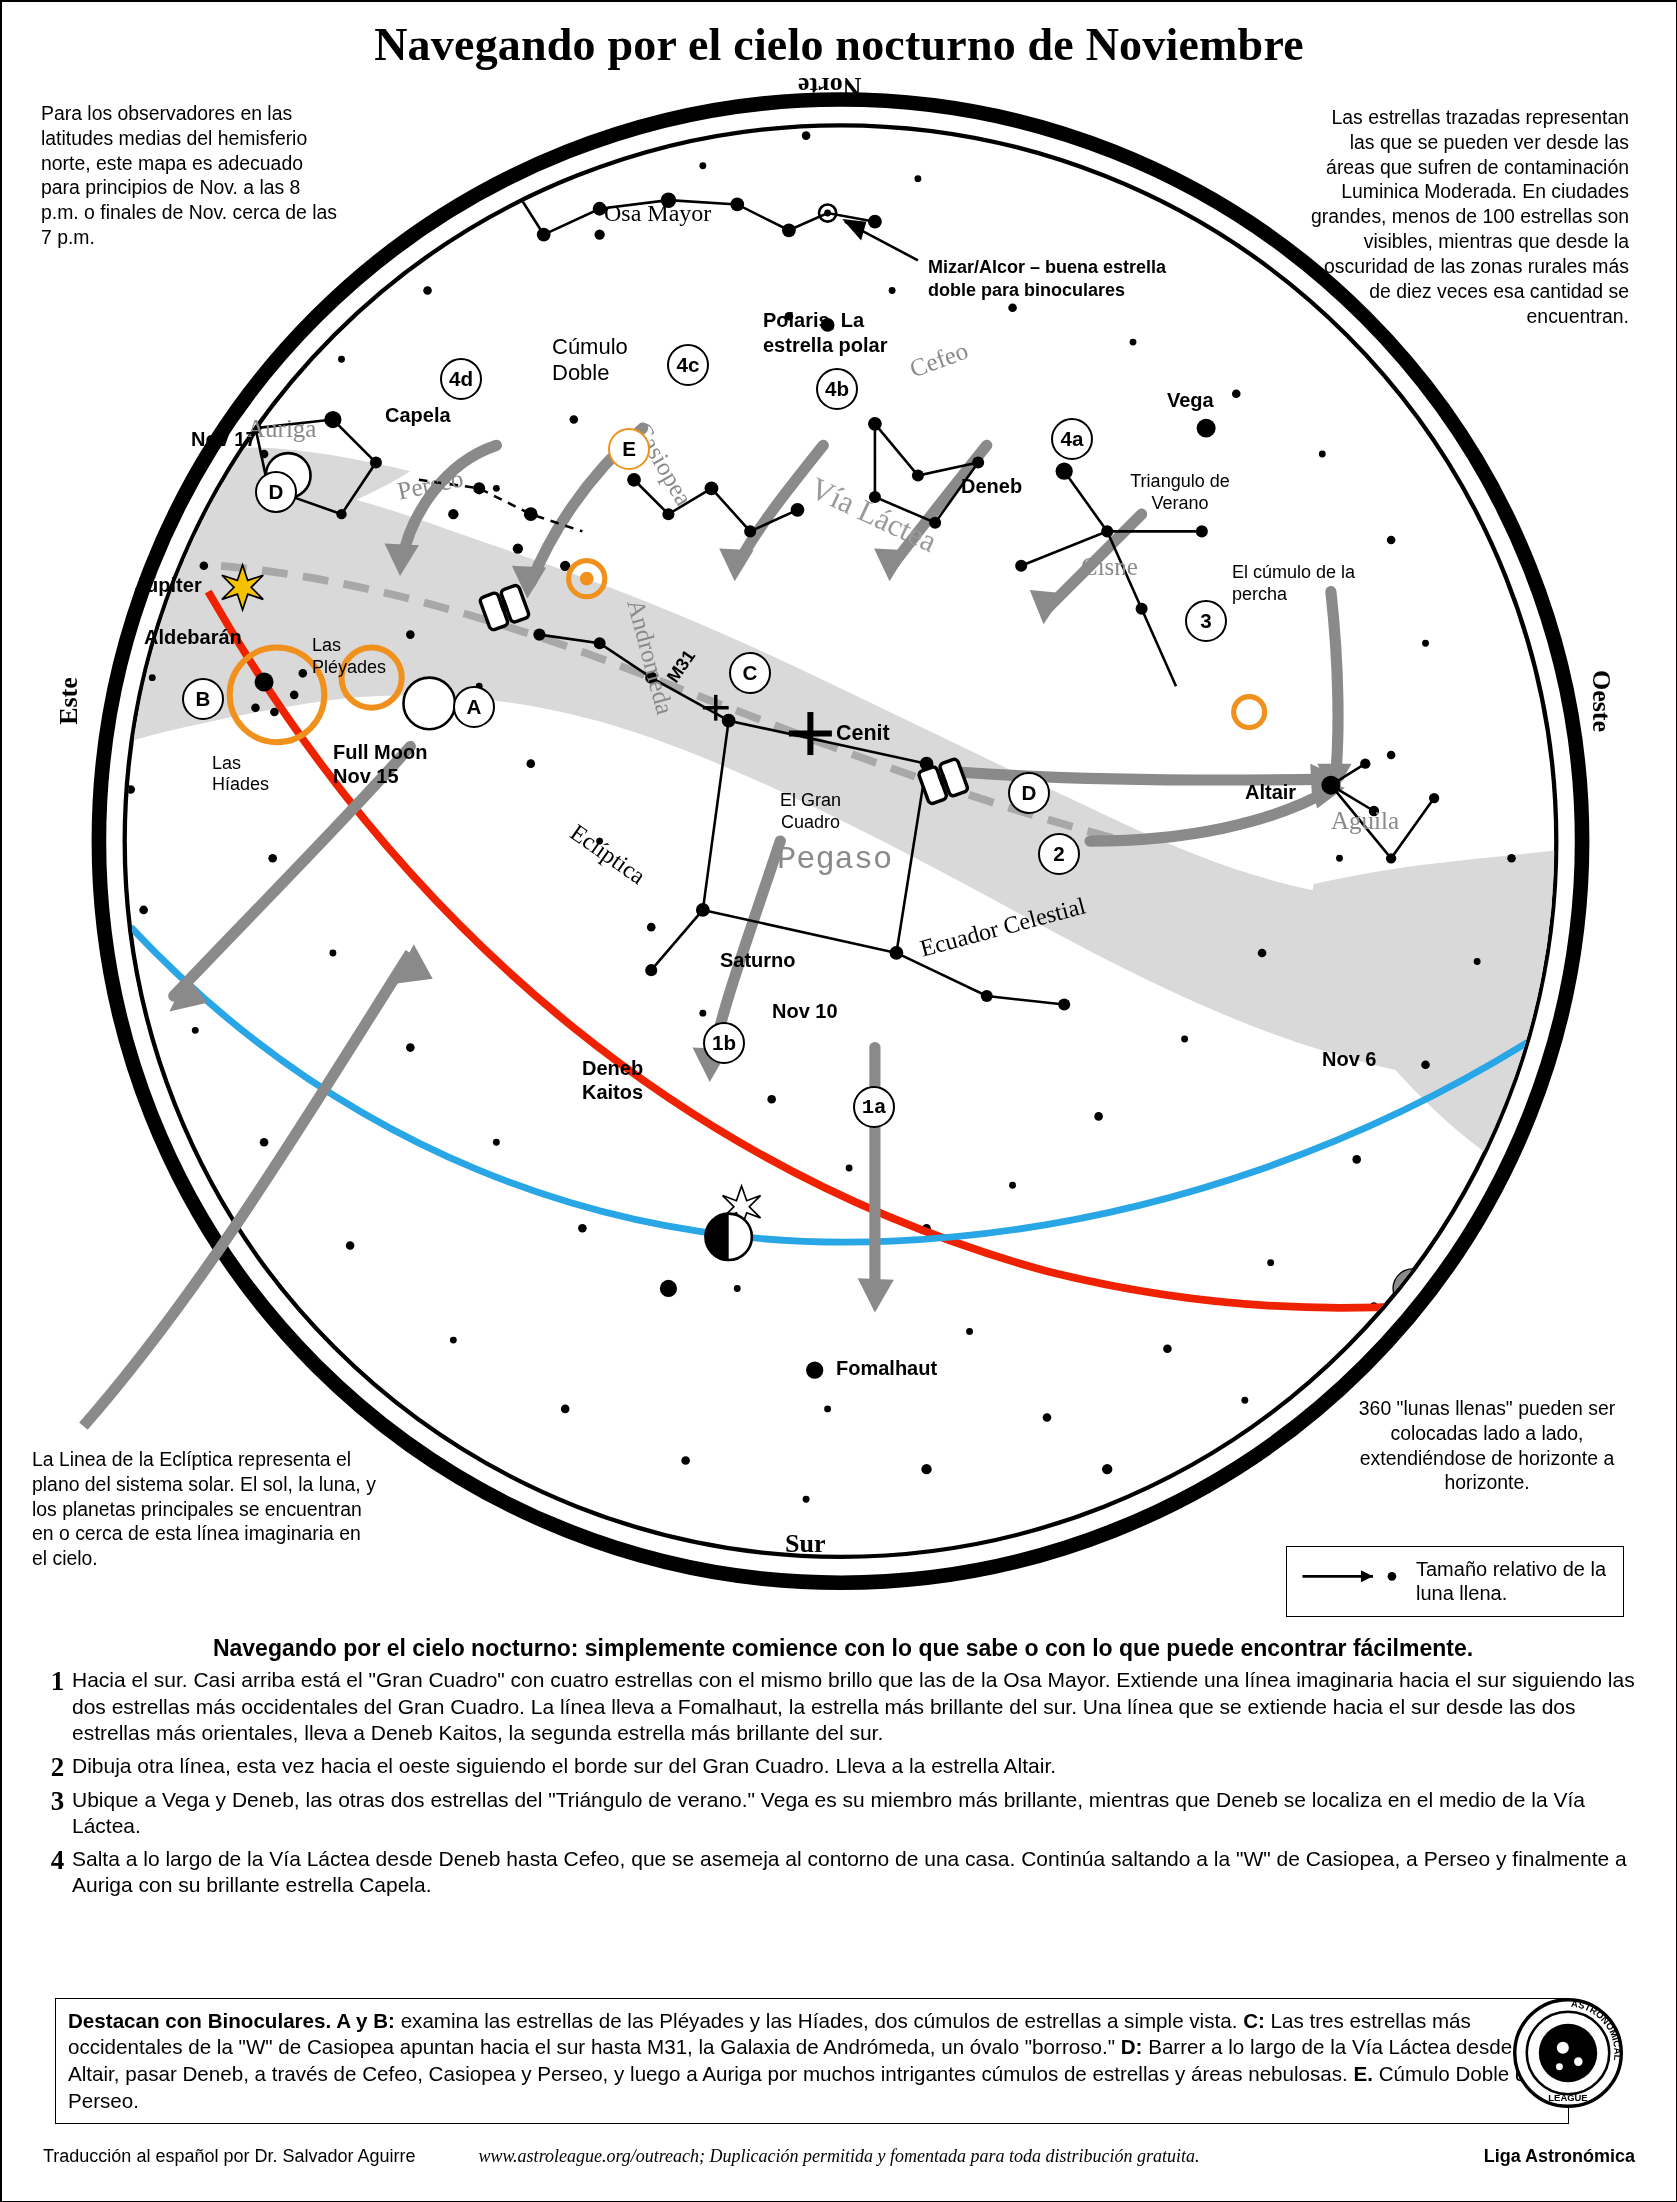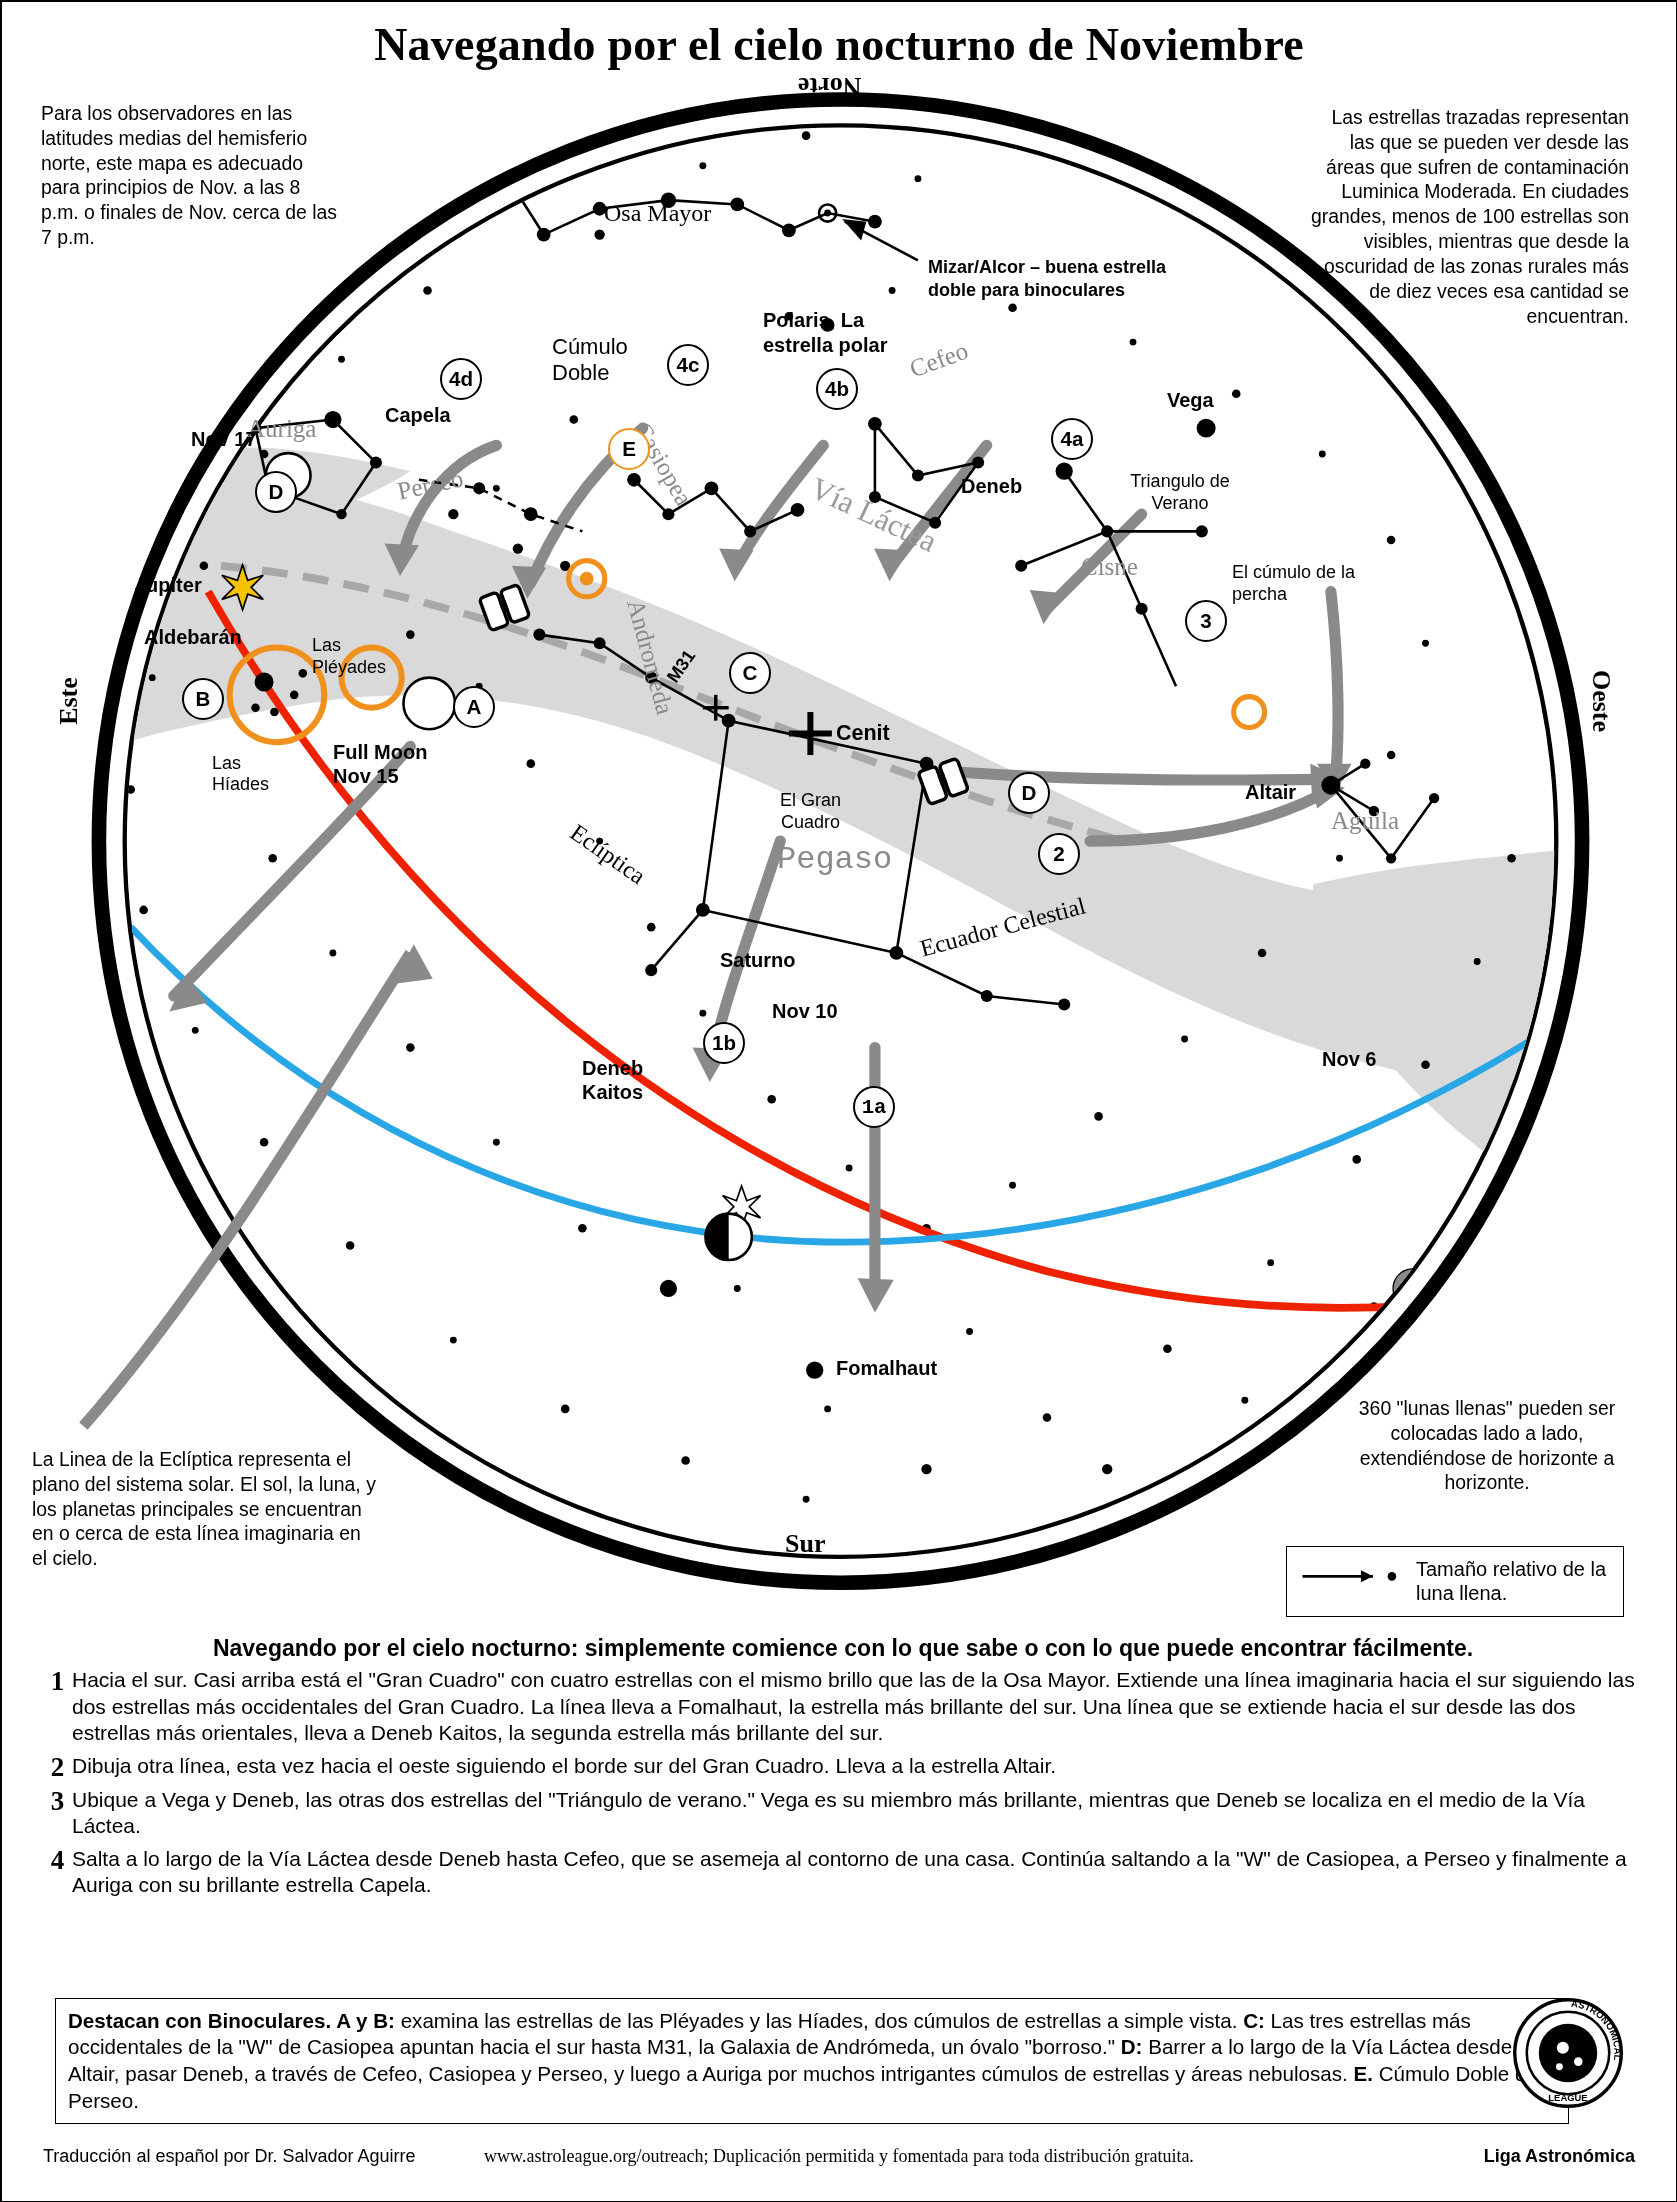--- a/index.html
+++ b/index.html
@@ -21,21 +21,21 @@
   
   #howto{position:absolute;left:41px;top:1633px;width:1600px;}
   #howto .hdr{font-weight:bold;font-size:23px;margin-bottom:5.2px;text-align:center;}
   .step{display:flex;align-items:flex-start;margin-bottom:6px;}
   .step .num{font-family:"Liberation Serif",serif;font-weight:bold;font-size:27px;width:29px;flex:0 0 29px;text-align:center;line-height:1.05;}
   .step .txt{font-size:21px;line-height:1.26;flex:1;}
   #binobox{position:absolute;left:53px;top:1996px;width:1514px;border:1.7px solid #000;padding:8.6px 12px;box-sizing:border-box;font-size:20.6px;line-height:1.3;}
   #seal{position:absolute;right:53px;top:1996px;width:110px;height:110px;}
   #footer{position:absolute;left:0;top:2144px;width:100%;font-size:18px;}
   #footer .l{position:absolute;left:41px;}
-  #footer .c{position:absolute;left:0;width:100%;text-align:center;font-family:"Liberation Serif",serif;}
+  #footer .c{position:absolute;left:0;width:100%;text-align:center;font-style:italic;font-family:"Liberation Serif",serif;}
   #footer .r{position:absolute;right:41px;font-weight:bold;}
   #legendbox{position:absolute;right:52px;top:1544px;width:336px;height:69px;border:1.7px solid #000;}
   #legendbox .t{position:absolute;left:129px;top:10.3px;font-size:20px;line-height:1.2;}
   .circnum{position:absolute;width:38px;height:38px;border:2.6px solid #000;border-radius:50%;background:#fff;font-weight:bold;font-size:20.6px;display:flex;align-items:center;justify-content:center;}
 </style>
 </head>
 <body>
 
 <div class="page">
 

